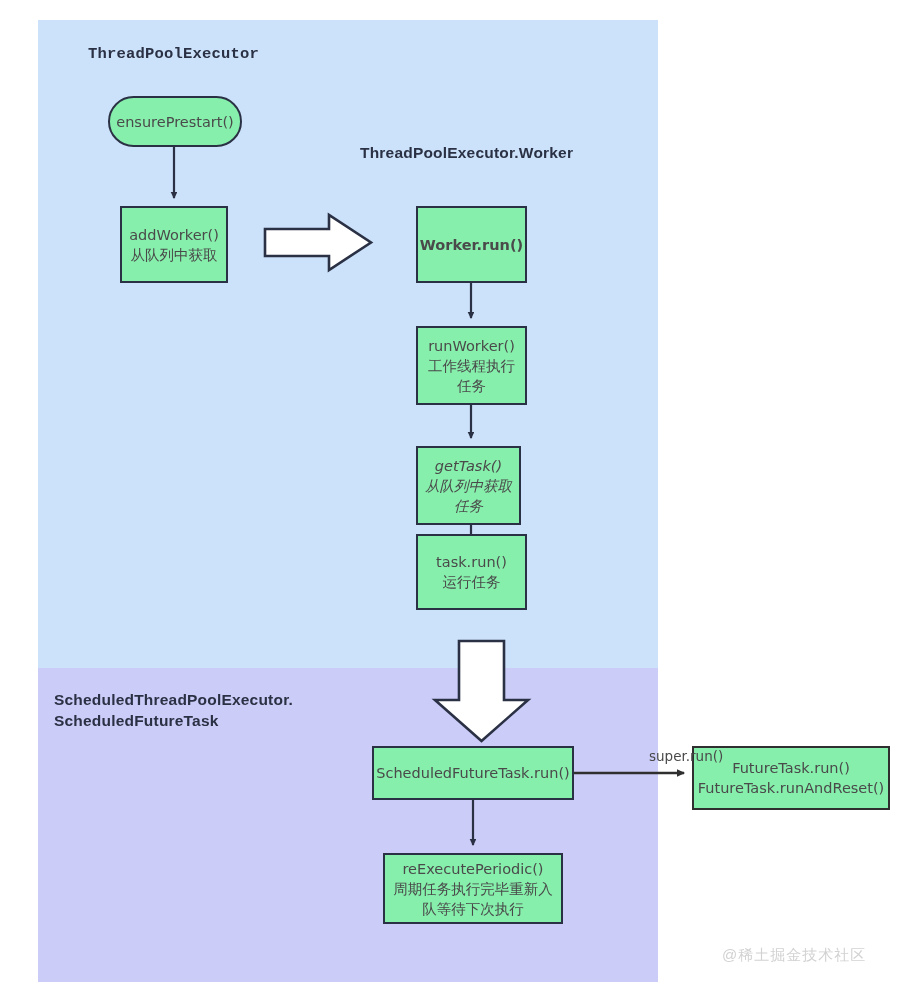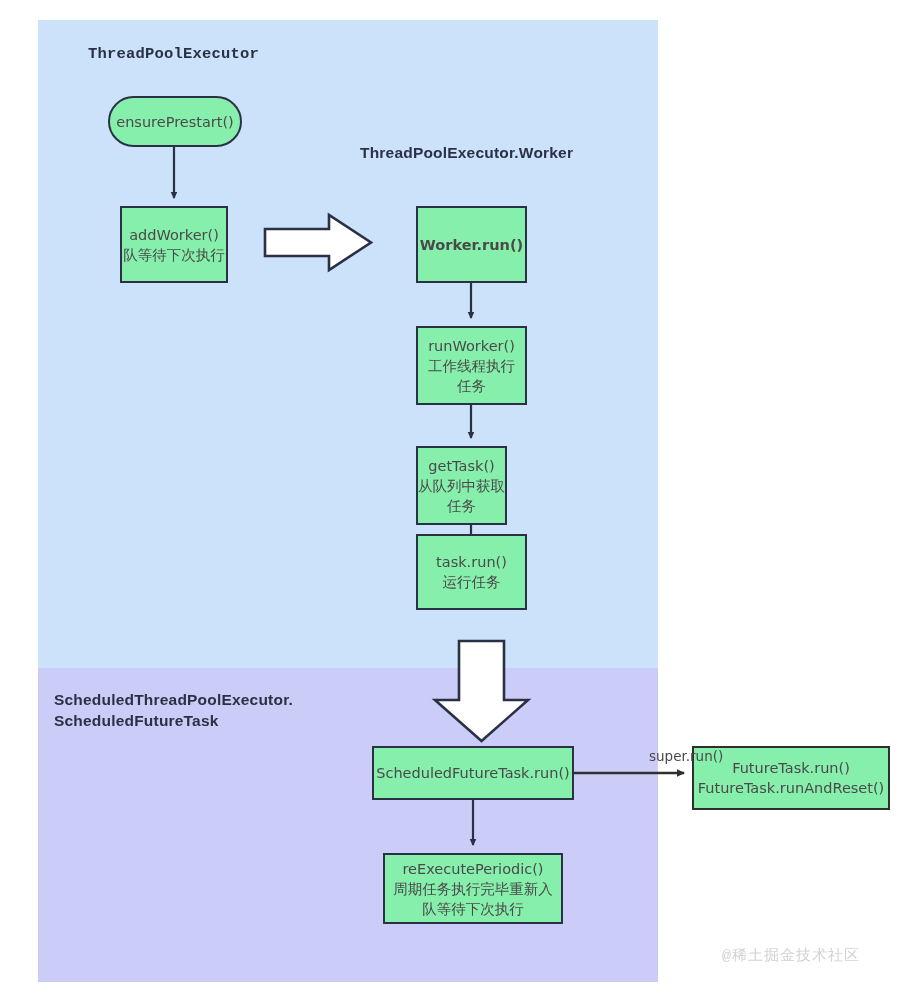--- a/index.html
+++ b/index.html
@@ -69,37 +69,37 @@
     white-space: pre-line;
     font-family: "DejaVu Sans", "Liberation Sans", sans-serif;
   }
   .node.rounded { border-radius: 26px; }
   .node.dark-border { border-color: #2f2f2f; }
 
   #n-ensure   { left: 108px; top: 96px;  width: 134px; height: 51px; }
   #n-addworker{ left: 120px; top: 206px; width: 108px; height: 77px; }
   #n-workerrun{ left: 416px; top: 206px; width: 111px; height: 77px; font-weight: bold; }
   #n-runworker{ left: 416px; top: 326px; width: 111px; height: 79px; }
-  #n-gettask  { left: 416px; top: 446px; width: 91px; height: 79px; }
+  #n-gettask  { left: 416px; top: 446px; width: 105px; height: 79px; font-style: italic; }
   #n-taskrun  { left: 416px; top: 534px; width: 111px; height: 76px; }
   #n-sftrun   { left: 372px; top: 746px; width: 202px; height: 54px; }
   #n-futuretask{left: 692px; top: 746px; width: 198px; height: 64px; }
   #n-reexec   { left: 383px; top: 853px; width: 180px; height: 71px; }
 
   
   #links { position: absolute; left: 0; top: 0; width: 920px; height: 1008px; }
 
   
   #watermark {
     position: absolute;
     left: 722px;
     top: 946px;
     font-size: 15px;
     color: #d2d2d2;
-    font-family: Liberation Mono, monospace;
+    font-family: Liberation Sans, sans-serif;
     letter-spacing: 1px;
     white-space: nowrap;
   }
 </style>
 </head>
 <body>
 
 <div id="canvas">
 
   <div class="region region-blue"></div>
@@ -135,21 +135,21 @@
     <line x1="473" y1="800" x2="473" y2="845" stroke="#2b3144" stroke-width="2.2" marker-end="url(#arrowhead)"></line>
 
     <path d="M265,229 L329,229 L329,215 L371,242.5 L329,270 L329,256 L265,256 Z" fill="#ffffff" stroke="#2b3144" stroke-width="2.6" stroke-linejoin="miter"></path>
 
     <path d="M459,641 L504,641 L504,700 L528,700 L481.5,741 L435,700 L459,700 Z" fill="#ffffff" stroke="#2b3144" stroke-width="2.6" stroke-linejoin="miter"></path>
   </svg>
 
   <div class="node rounded" id="n-ensure">ensurePrestart()</div>
 
   <div class="node" id="n-addworker">addWorker()
-队等待下次执行</div>
+从队列中获取</div>
 
   <div class="node" id="n-workerrun">Worker.run()</div>
 
   <div class="node" id="n-runworker">runWorker()
 工作线程执行
 任务</div>
 
   <div class="node" id="n-gettask">getTask()
 从队列中获取
 任务</div>

